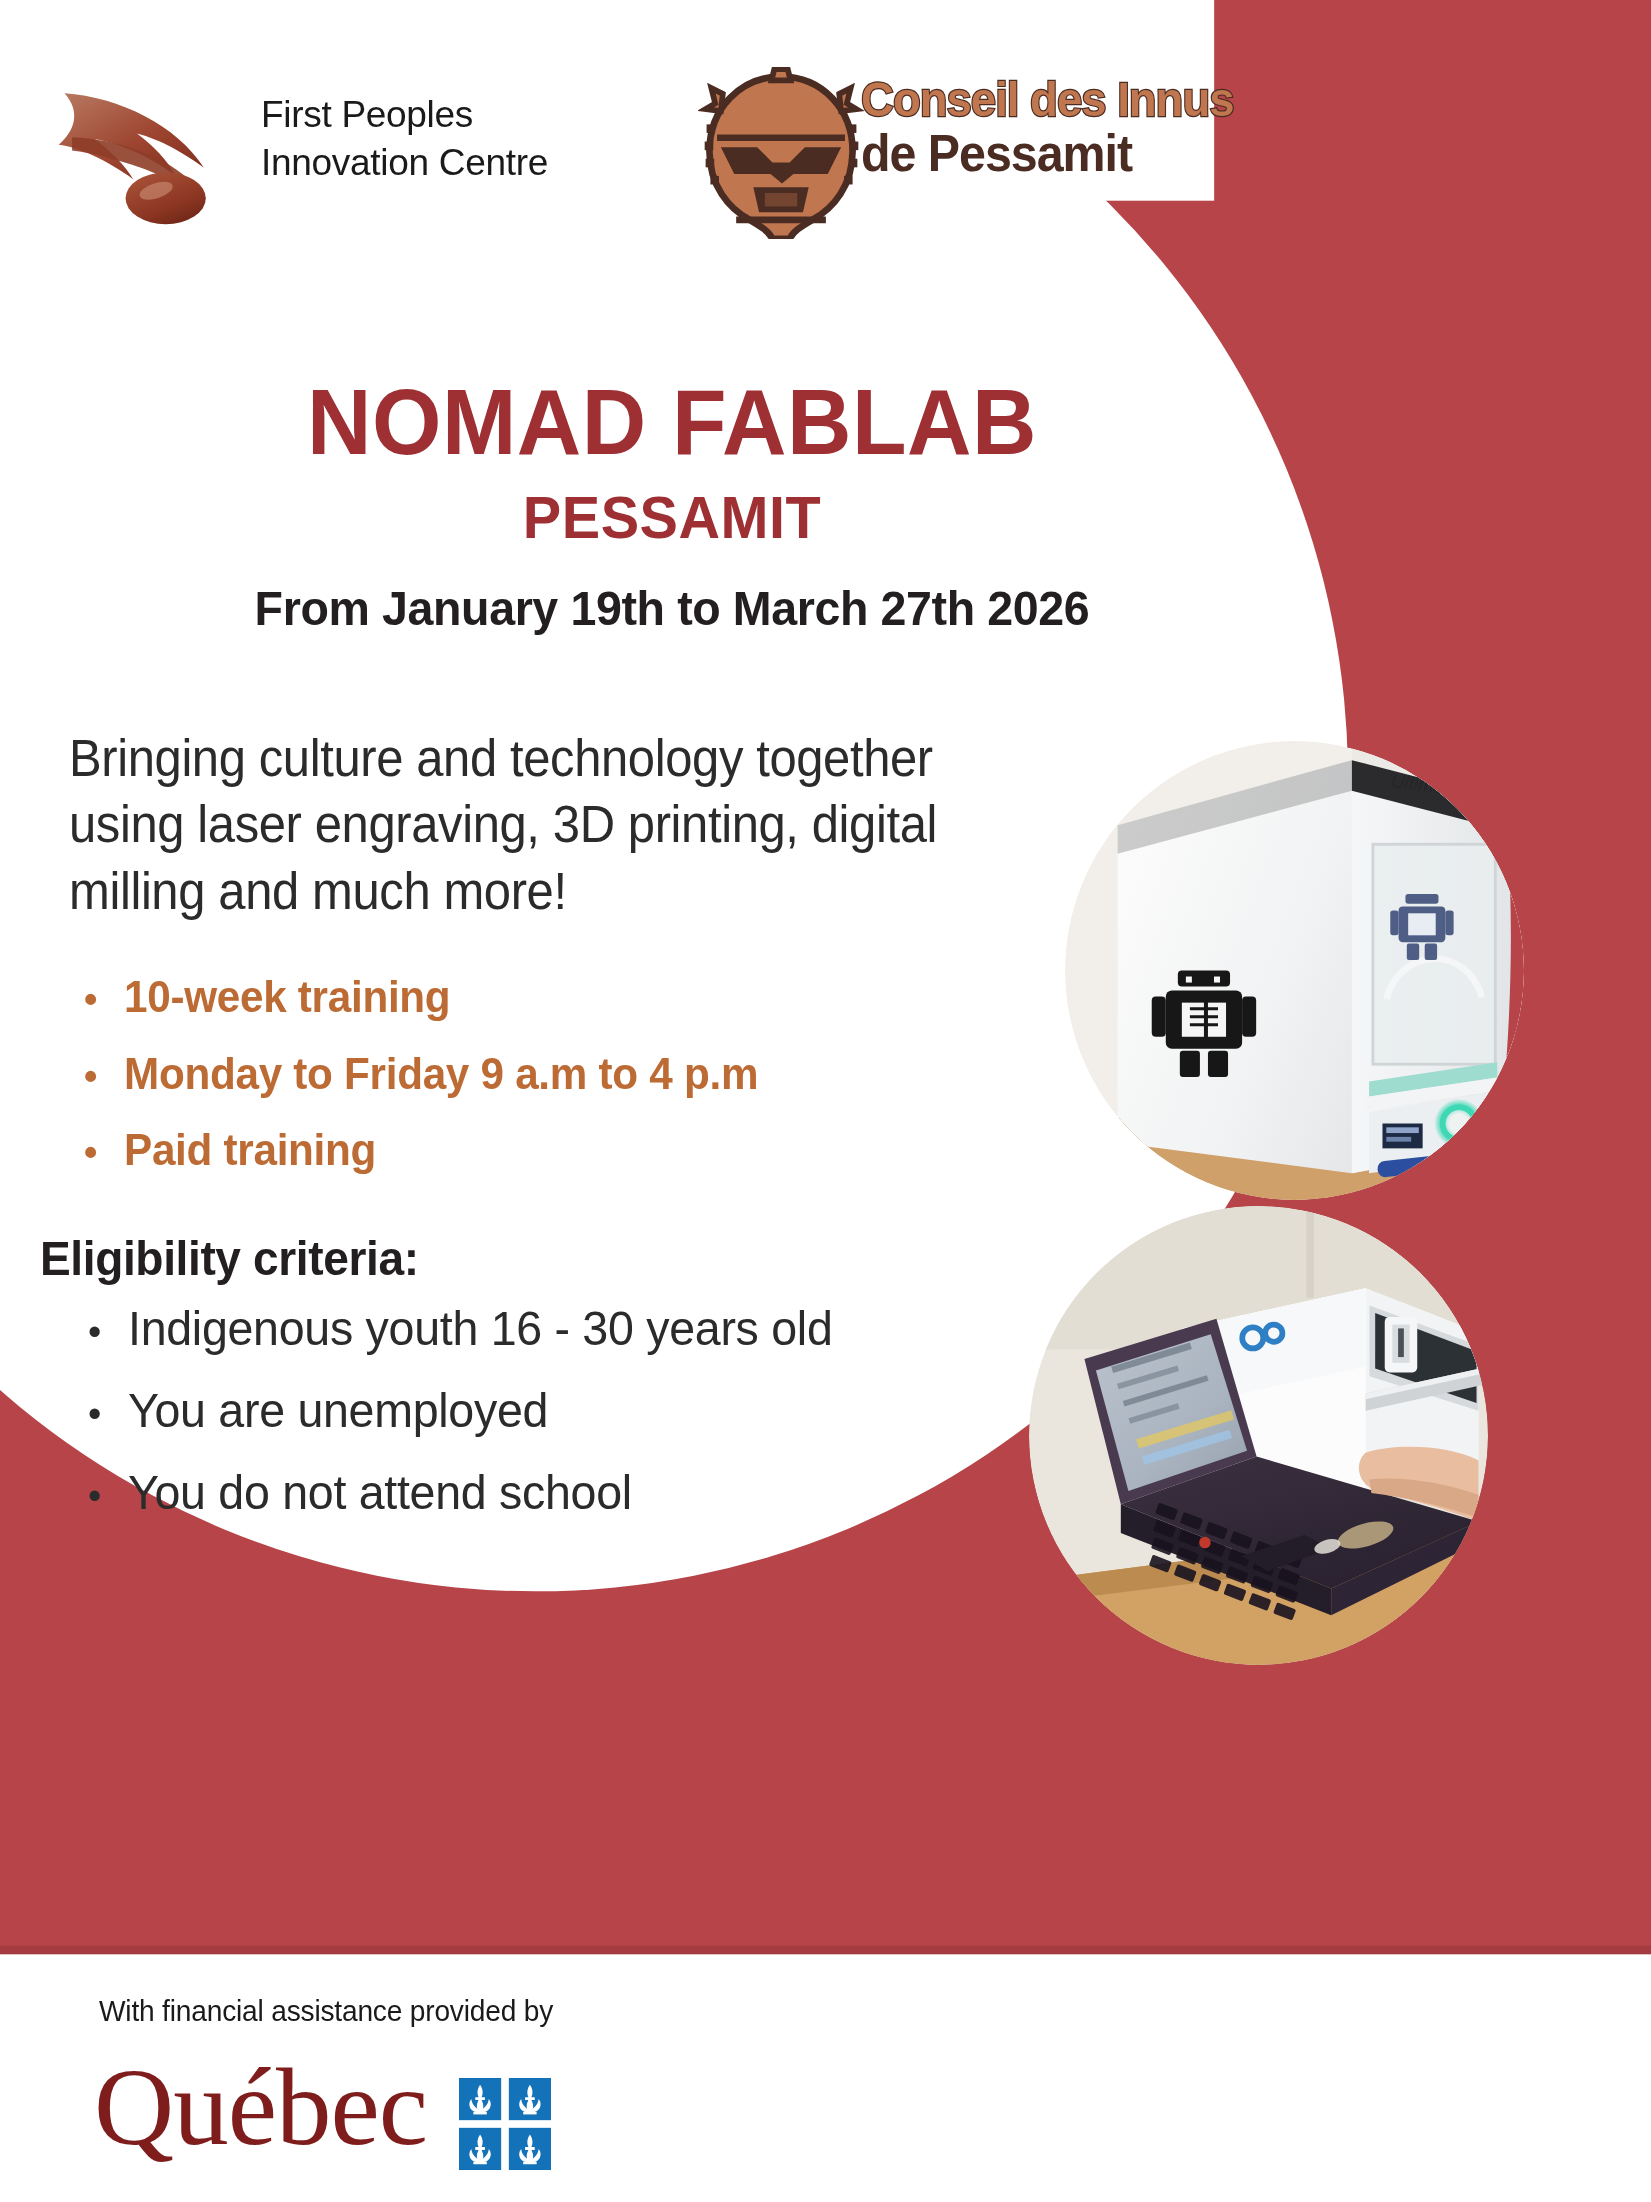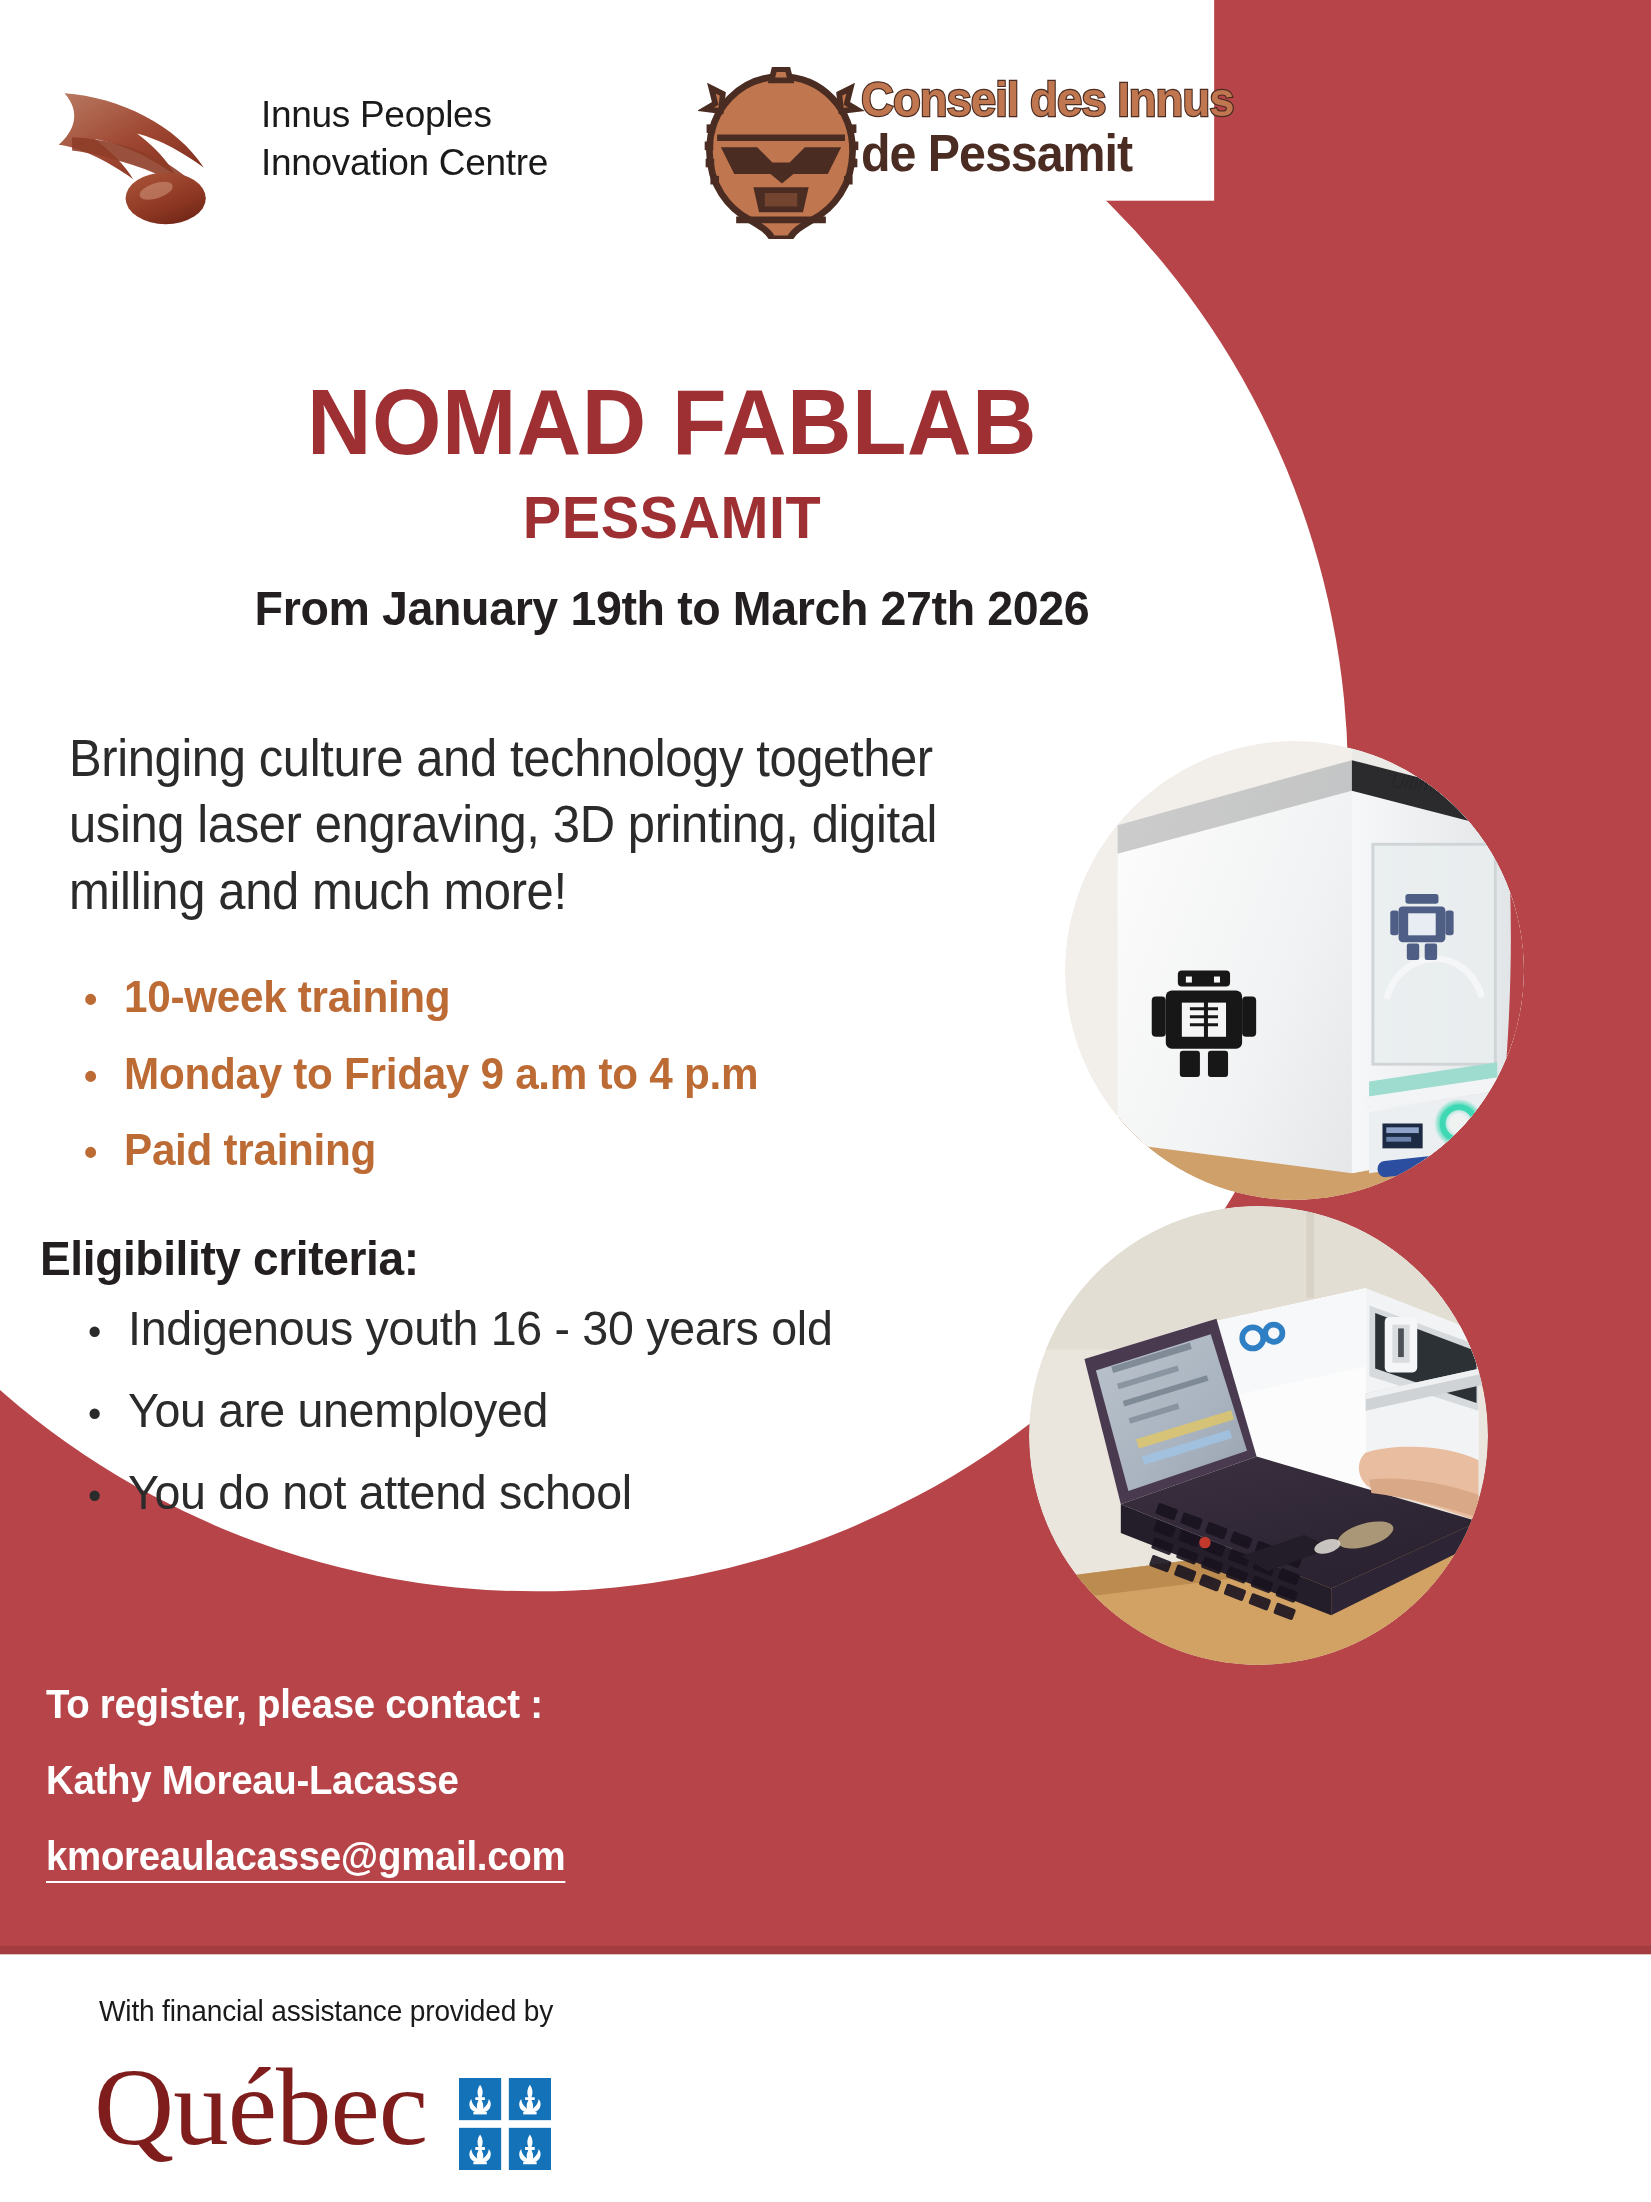--- a/index.html
+++ b/index.html
@@ -186,21 +186,21 @@
           </linearGradient>
         </defs>
         <path d="M12,18 C70,22 130,52 158,96 C140,82 112,66 88,60 C104,72 120,88 128,104
                  C104,86 72,70 44,66 C60,78 76,94 84,108
                  C56,88 26,74 6,72 C22,58 30,38 12,18 Z" fill="url(#leafGrad)"></path>
         <path d="M20,64 C66,66 112,82 140,106 C150,116 154,126 150,134
                  C140,120 116,104 92,96 C68,88 40,80 20,78 Z" fill="#8e3d28" opacity="0.9"></path>
         <ellipse cx="118" cy="128" rx="42" ry="27" fill="url(#seedGrad)"></ellipse>
         <ellipse cx="108" cy="120" rx="18" ry="8" fill="#c98a72" opacity="0.65" transform="rotate(-18 108 120)"></ellipse>
       </svg>
-      <div class="fpic-text">Innus Peoples
+      <div class="fpic-text">First Peoples
 Innovation Centre</div>
     </div>
 
     <div class="cip-logo">
       <svg class="cip-mark" viewBox="0 0 175 180" aria-hidden="true">
         <g>
 
           <path d="M87,10 C130,10 162,44 162,88 C162,124 142,148 120,160
                    C108,167 100,172 96,180 L78,180 C74,172 66,167 54,160
                    C32,148 12,124 12,88 C12,44 44,10 87,10 Z" fill="#c0764e" stroke="#4a2c22" stroke-width="7"></path>
@@ -469,28 +469,20 @@
         <ellipse cx="312" cy="356" rx="14" ry="7" fill="#e4e0d8" opacity="0.85" transform="rotate(-16 312 356)"></ellipse>
 
         <path d="M352,258 C384,248 438,250 470,266 L470,330 C434,316 392,306 360,296 C344,290 340,268 352,258 Z" fill="#e9bda0"></path>
         <path d="M356,286 C392,282 436,290 470,302 L470,326 C436,314 392,304 358,300 Z" fill="#d9a886"></path>
 
         <path d="M0,330 C40,410 120,462 200,480 L0,480 Z" fill="#b64448"></path>
       </g>
     </svg>
   </div>
 
-  <div class="contact">
-    <div class="contact-line">To register, please contact :</div>
-    <div class="contact-line">Kathy Moreau-Lacasse</div>
-    <div class="contact-email-wrap">
-      <a class="contact-line email" href="#" style="text-decoration:none;color:#ffffff;">kmoreaulacasse@gmail.com</a>
-    </div>
-    <div class="contact-line">Tél: 438-345-3876</div>
-  </div>
 
   <div class="footer">
     <div class="footer-caption">With financial assistance provided by</div>
     <div class="quebec-logo">
       <div class="quebec-word">Québec</div>
       <svg class="quebec-flag" viewBox="0 0 96 96" aria-hidden="true">
         <g fill="#1372b8">
           <rect x="0" y="0" width="44" height="44"></rect>
           <rect x="52" y="0" width="44" height="44"></rect>
           <rect x="0" y="52" width="44" height="44"></rect>

